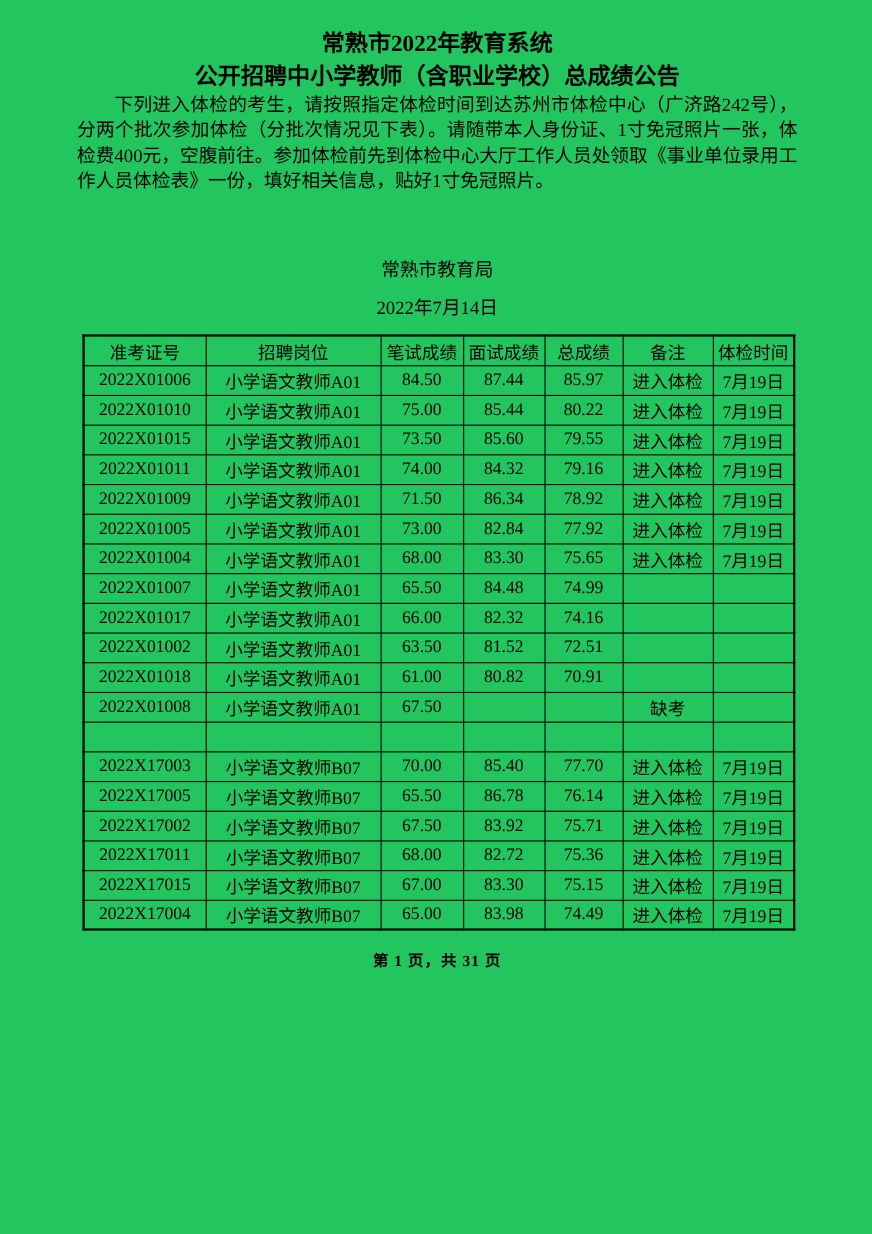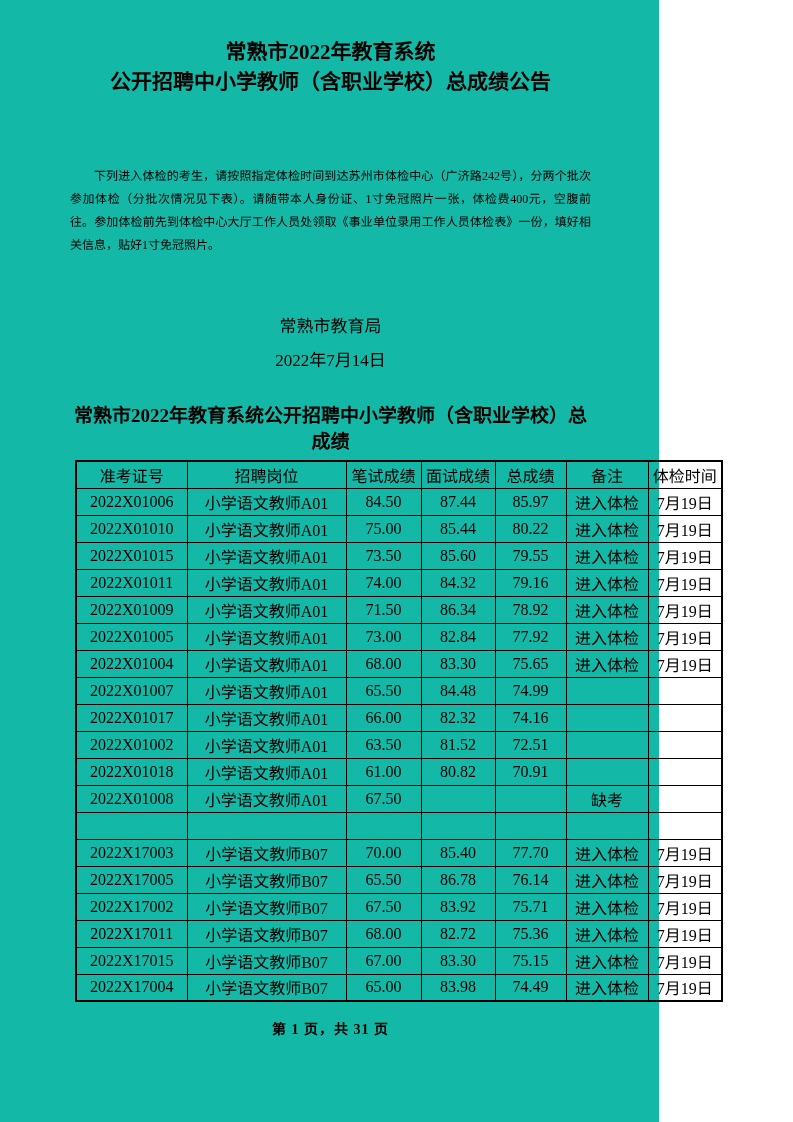--- a/index.html
+++ b/index.html
@@ -5,35 +5,34 @@
   * { margin: 0; padding: 0; box-sizing: border-box; }
   html, body { background: #ffffff; }
   body {
     width: 793px;
     min-height: 1122px;
     margin: 0 auto;
     font-family: "Liberation Serif", "DejaVu Serif", serif;
     color: #000000;
   }
   .page {
-    width: 659px;
+    width: 793px;
     min-height: 1122px;
-    padding: 37px 68px 0 70px;
-    background: #14b8a6;
+    padding: 24px 68px 0 70px;
+    background: #22c55e;
     position: relative;
   }
   .doc-title {
     text-align: center;
     font-weight: bold;
     font-size: 21px;
     line-height: 30px;
   }
   .body-paragraph {
-    margin-top: 68px;
-    font-size: 12px;
+    font-size: 17px;
     line-height: 23px;
     text-align: justify;
     text-indent: 2em;
   }
   .signature-block {
     margin-top: 60px;
     text-align: center;
     font-size: 17px;
   }
   .signature-line {
@@ -92,21 +91,20 @@
     <div>公开招聘中小学教师（含职业学校）总成绩公告</div>
   </div>
 
   <p class="body-paragraph">下列进入体检的考生，请按照指定体检时间到达苏州市体检中心（广济路242号），分两个批次参加体检（分批次情况见下表）。请随带本人身份证、1寸免冠照片一张，体检费400元，空腹前往。参加体检前先到体检中心大厅工作人员处领取《事业单位录用工作人员体检表》一份，填好相关信息，贴好1寸免冠照片。</p>
 
   <div class="signature-block">
     <div class="signature-line">常熟市教育局</div>
     <div class="signature-line">2022年7月14日</div>
   </div>
 
-  <div class="table-title">常熟市2022年教育系统公开招聘中小学教师（含职业学校）总成绩</div>
 
   <table class="results">
     <colgroup>
       <col class="c-id">
         <col class="c-post">
         <col class="c-written">
         <col class="c-interv">
       <col class="c-total">
         <col class="c-remark">
         <col class="c-date">

